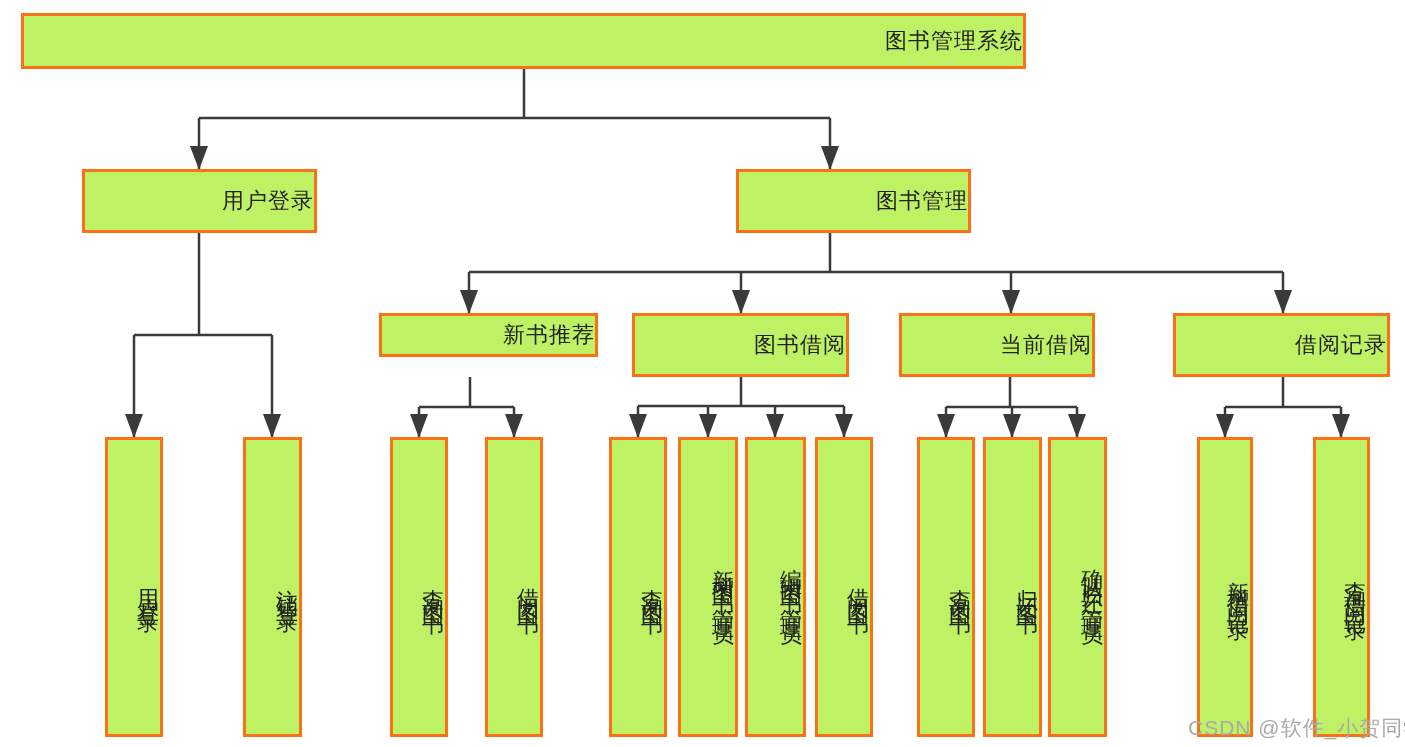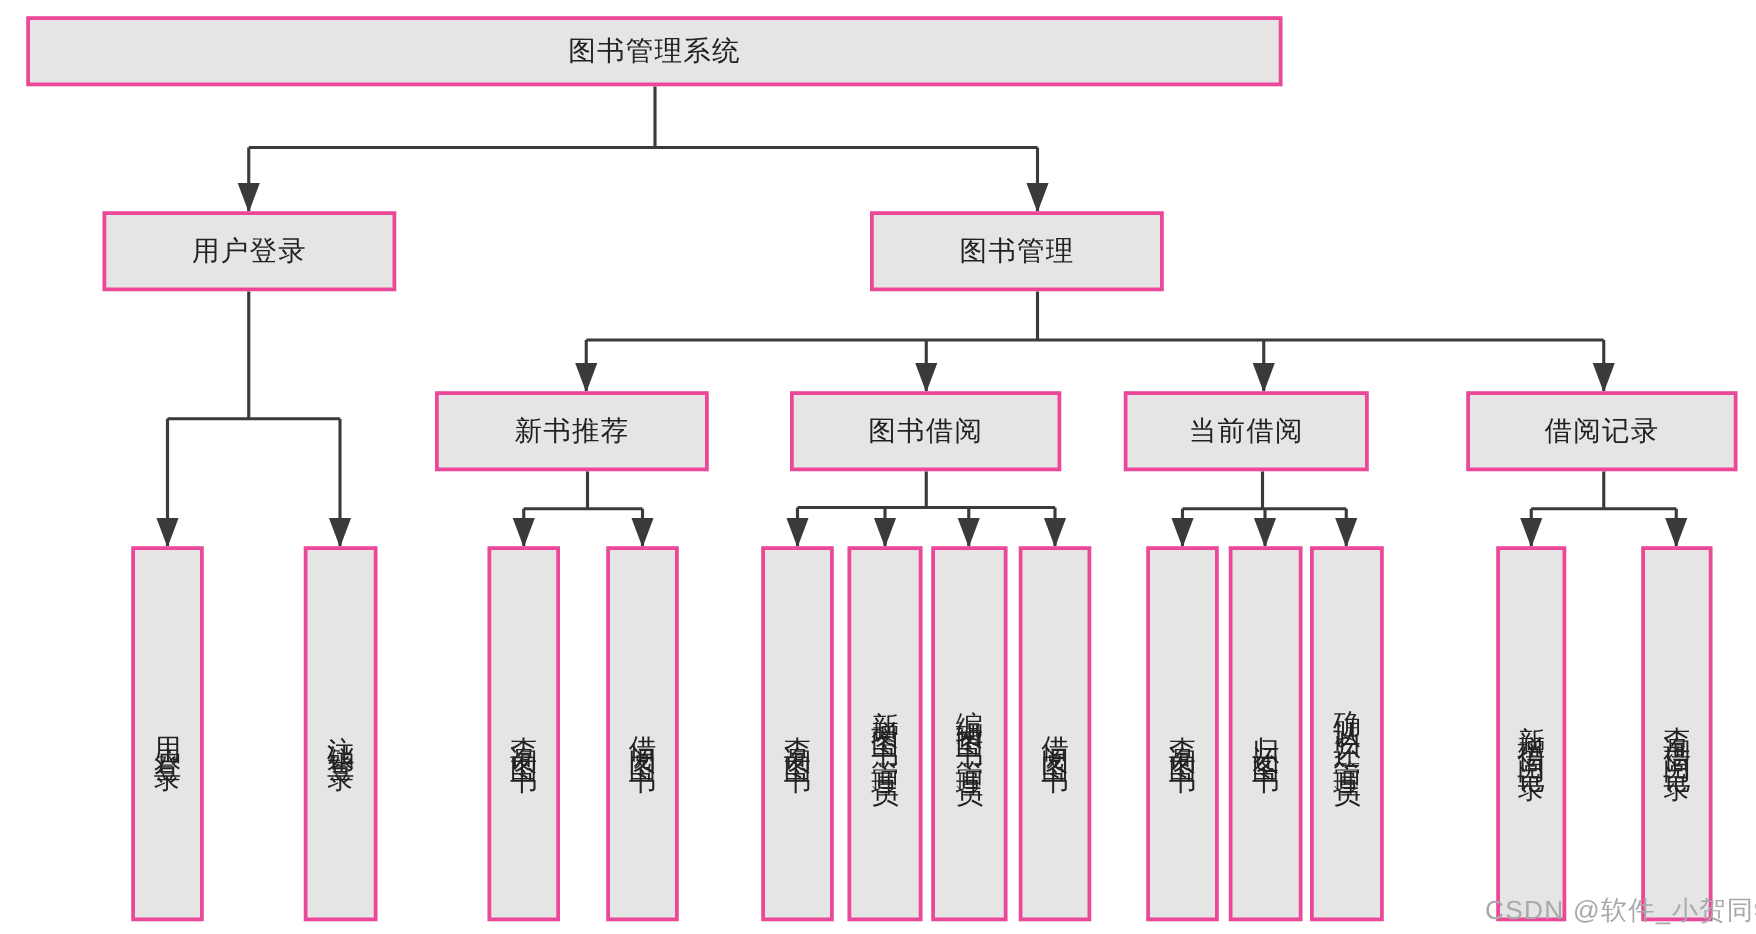--- a/index.html
+++ b/index.html
@@ -13,25 +13,25 @@
   }
   .connector-layer {
     position: absolute;
     left: 0; top: 0;
     width: 1405px; height: 747px;
     z-index: 1;
   }
   .node {
     position: absolute;
     box-sizing: border-box;
-    border: 3px solid #ec4899;
-    background: #e5e5e5;
+    border: 3px solid #f97316;
+    background: #bef264;
     display: flex;
     align-items: center;
-    justify-content: center;
+    justify-content: flex-end;
     color: #222222;
     font-size: 22px;
     z-index: 2;
   }
   .h-node { letter-spacing: 1px; }
   .v-node span {
     writing-mode: vertical-rl;
     text-orientation: mixed;
     letter-spacing: 8px;
     line-height: 1.1;
@@ -96,25 +96,25 @@
     </g>
   </svg>
 
   <div class="node h-node" style="left:21px; top:13px; width:1005px; height:56px;">
     <span>图书管理系统</span>
   </div>
 
   <div class="node h-node" style="left:82px; top:169px; width:235px; height:64px;">
     <span>用户登录</span>
   </div>
-  <div class="node h-node" style="left:696px; top:169px; width:235px; height:64px;">
+  <div class="node h-node" style="left:736px; top:169px; width:235px; height:64px;">
     <span>图书管理</span>
   </div>
 
-  <div class="node h-node" style="left:348px; top:313px; width:219px; height:64px;">
+  <div class="node h-node" style="left:379px; top:313px; width:219px; height:44px;">
     <span>新书推荐</span>
   </div>
   <div class="node h-node" style="left:632px; top:313px; width:217px; height:64px;">
     <span>图书借阅</span>
   </div>
   <div class="node h-node" style="left:899px; top:313px; width:196px; height:64px;">
     <span>当前借阅</span>
   </div>
   <div class="node h-node" style="left:1173px; top:313px; width:217px; height:64px;">
     <span>借阅记录</span>

